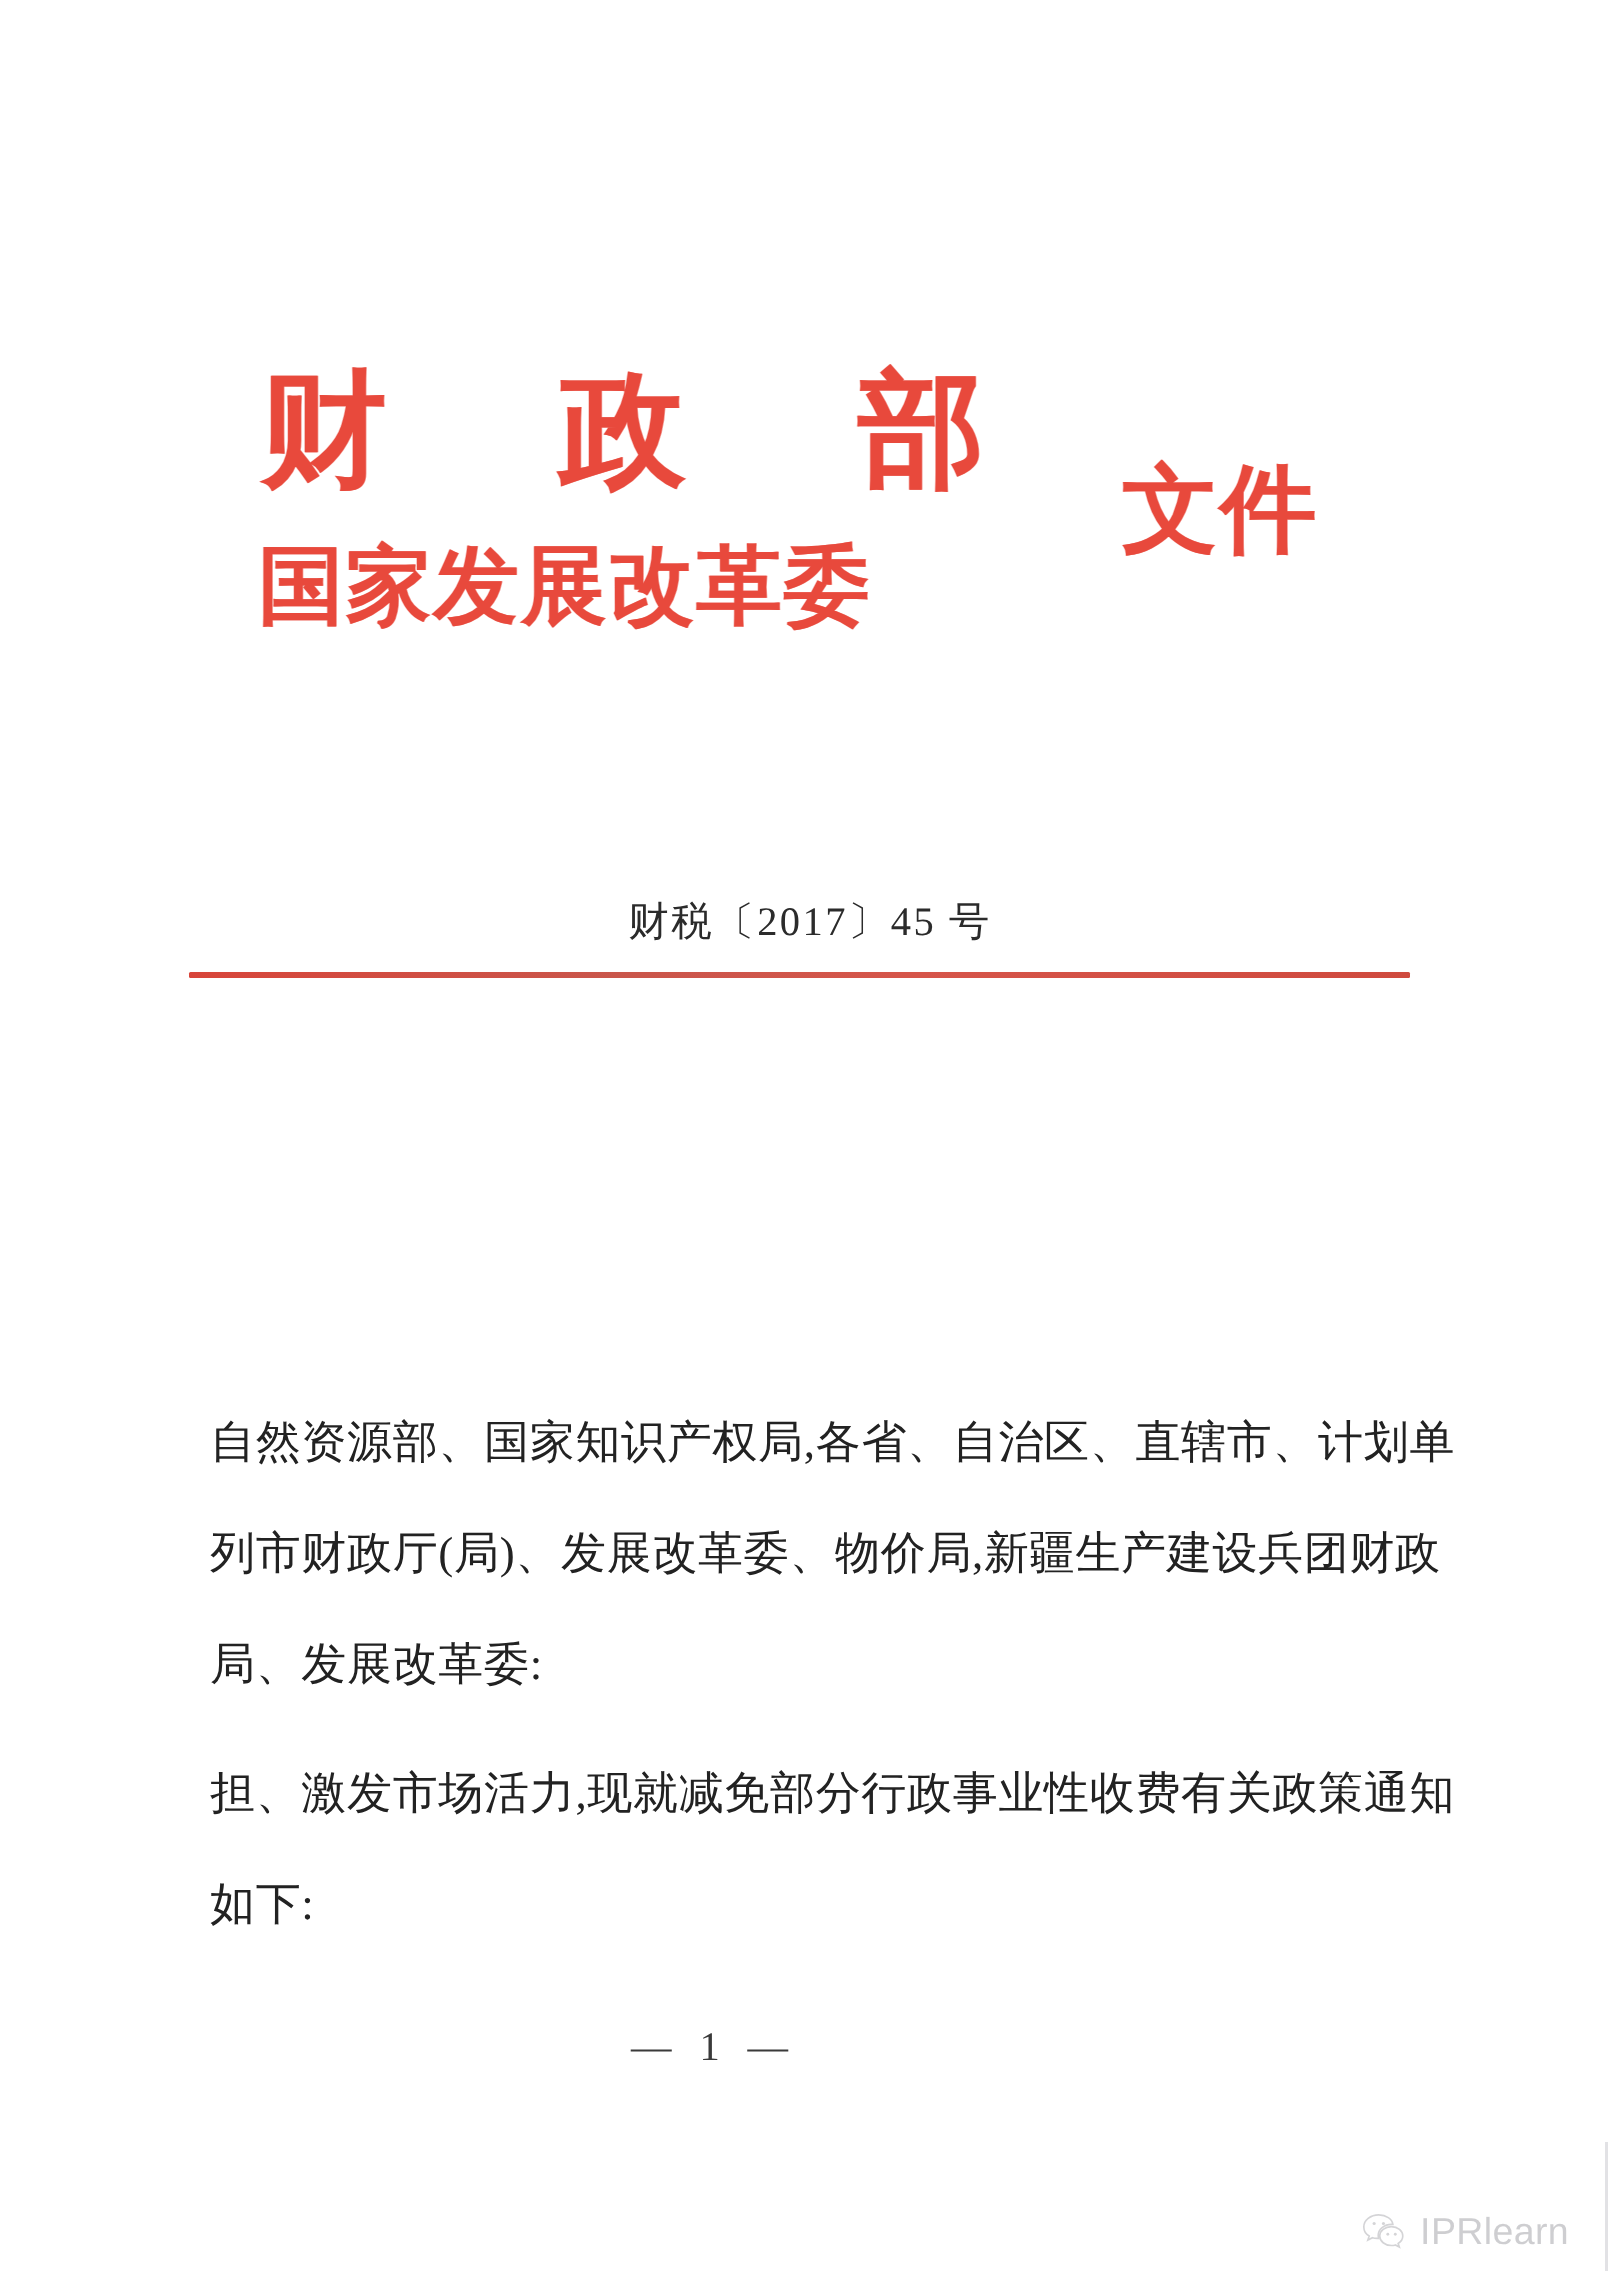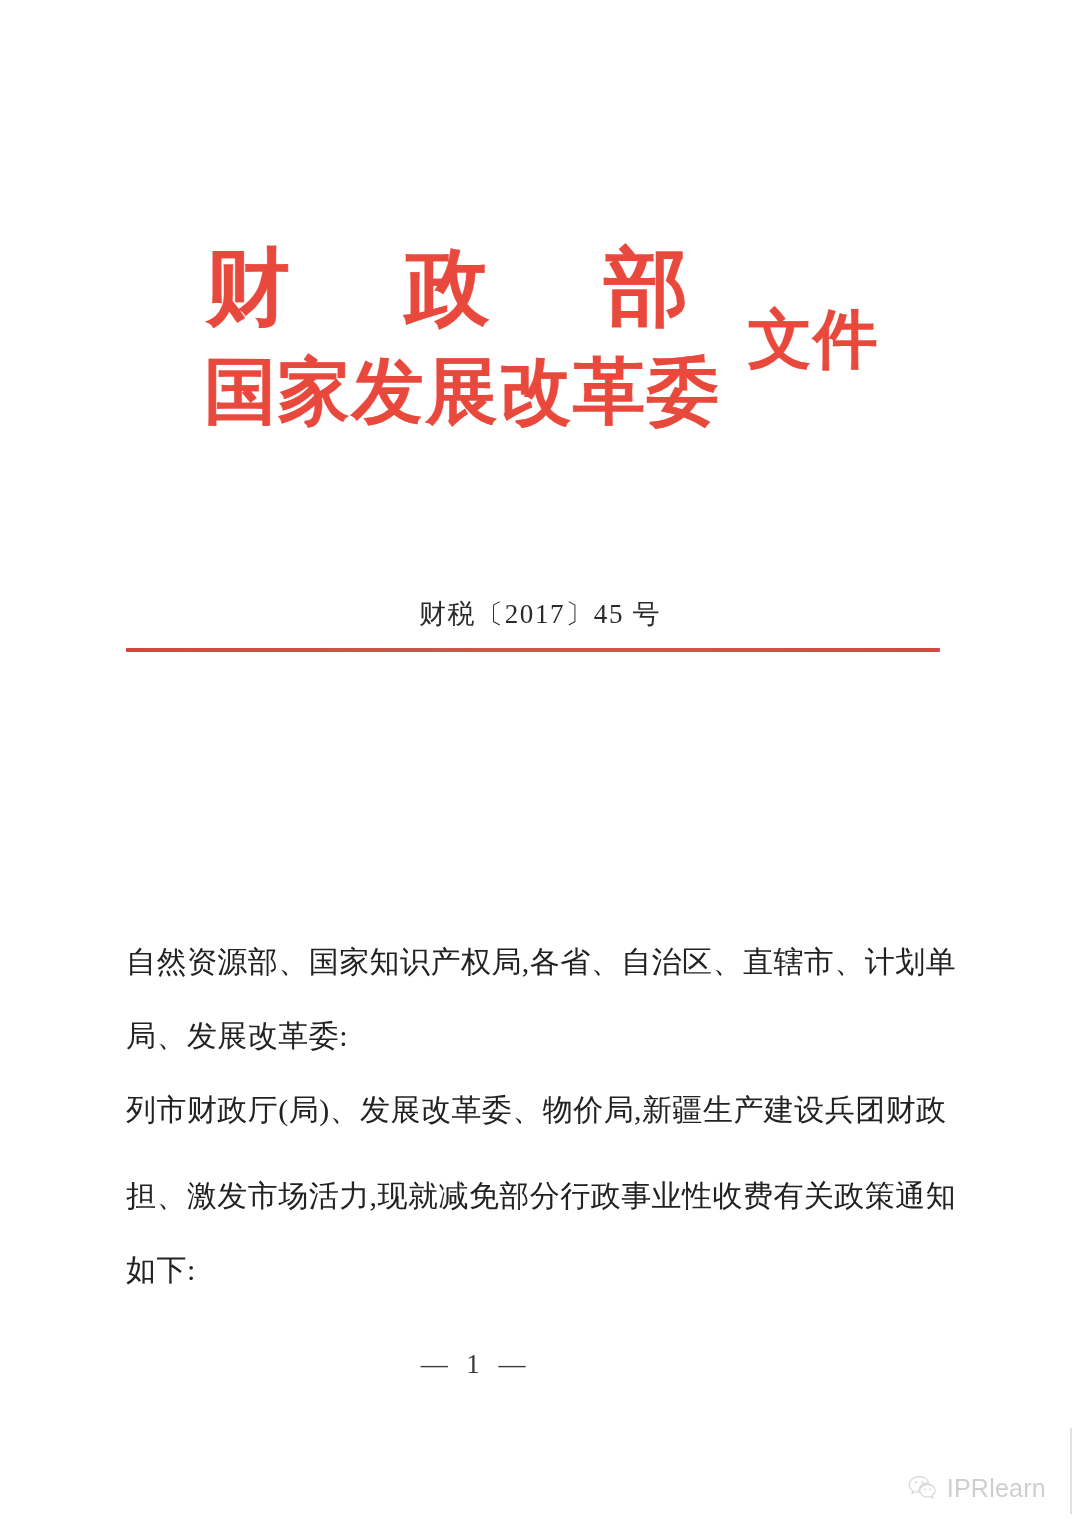--- a/index.html
+++ b/index.html
@@ -30,42 +30,41 @@
     top: 236px;
     width: 1080px;
     height: 240px;
   }
 
   .lh-lines {
     position: absolute;
     left: 168px;
     top: 0;
     width: 600px;
-    margin-left: 32px;
   }
 
   .lh-line {
     color: #e8493c;
     font-family: "Liberation Serif", "DejaVu Serif", serif;
     font-weight: 700;
     white-space: nowrap;
     text-shadow:
       0.5px 0 0 rgba(232,73,60,0.55),
       -0.5px 0 0 rgba(232,73,60,0.35);
   }
 
   .lh-line-1 {
     font-size: 84px;
     line-height: 104px;
     letter-spacing: 0.56em;
     padding-left: 6px;
   }
 
   .lh-line-2 {
-    font-size: 72px;
+    font-size: 57px;
     line-height: 104px;
     letter-spacing: 0.025em;
     padding-left: 4px;
   }
 
   .lh-wenjian {
     position: absolute;
     left: 748px;
     top: 56px;
     font-size: 64px;
@@ -122,21 +121,21 @@
     font-weight: 700;
     letter-spacing: 0.01em;
     color: #141414;
     white-space: nowrap;
     font-family: "Liberation Serif", "DejaVu Serif", serif;
   }
 
   
   .body-block {
     position: absolute;
-    left: 126px;
+    left: 140px;
     top: 925px;
     width: 828px;
   }
 
   .body-line {
     font-size: 30px;
     line-height: 74px;
     letter-spacing: 0.015em;
     color: #222222;
     white-space: nowrap;
@@ -215,22 +214,22 @@
   </div>
 
   <div class="docnum-block">
     <div class="docnum">财税〔2017〕45 号</div>
     <div class="red-rule"></div>
   </div>
 
 
   <div class="body-block">
     <div class="body-line">自然资源部、国家知识产权局,各省、自治区、直辖市、计划单</div>
+    <div class="body-line">列市财政厅(局)、发展改革委、物价局,新疆生产建设兵团财政</div>
     <div class="body-line">局、发展改革委:</div>
-    <div class="body-line">列市财政厅(局)、发展改革委、物价局,新疆生产建设兵团财政</div>
 
     <div class="para-gap"></div>
 
     <div class="body-line">担、激发市场活力,现就减免部分行政事业性收费有关政策通知</div>
     <div class="body-line">如下:</div>
   </div>
 
   <div class="page-number">— 1 —</div>
 
   <div class="watermark">

